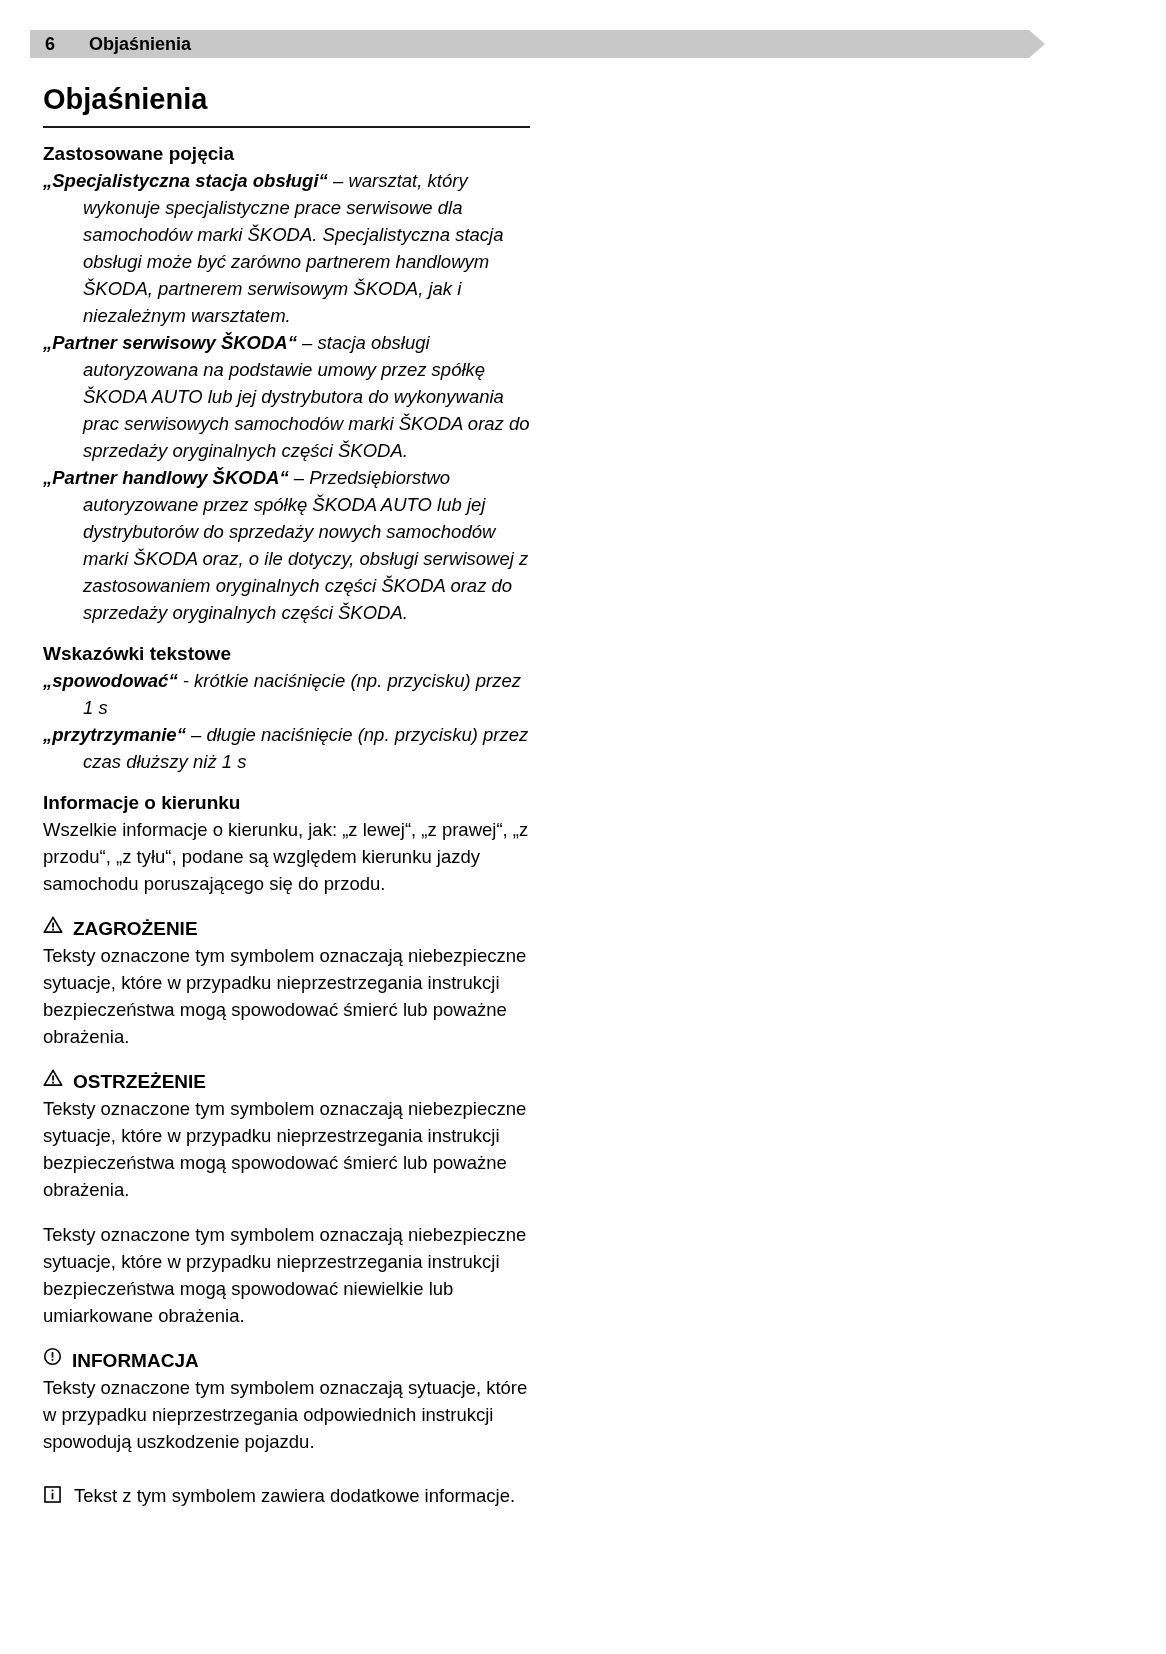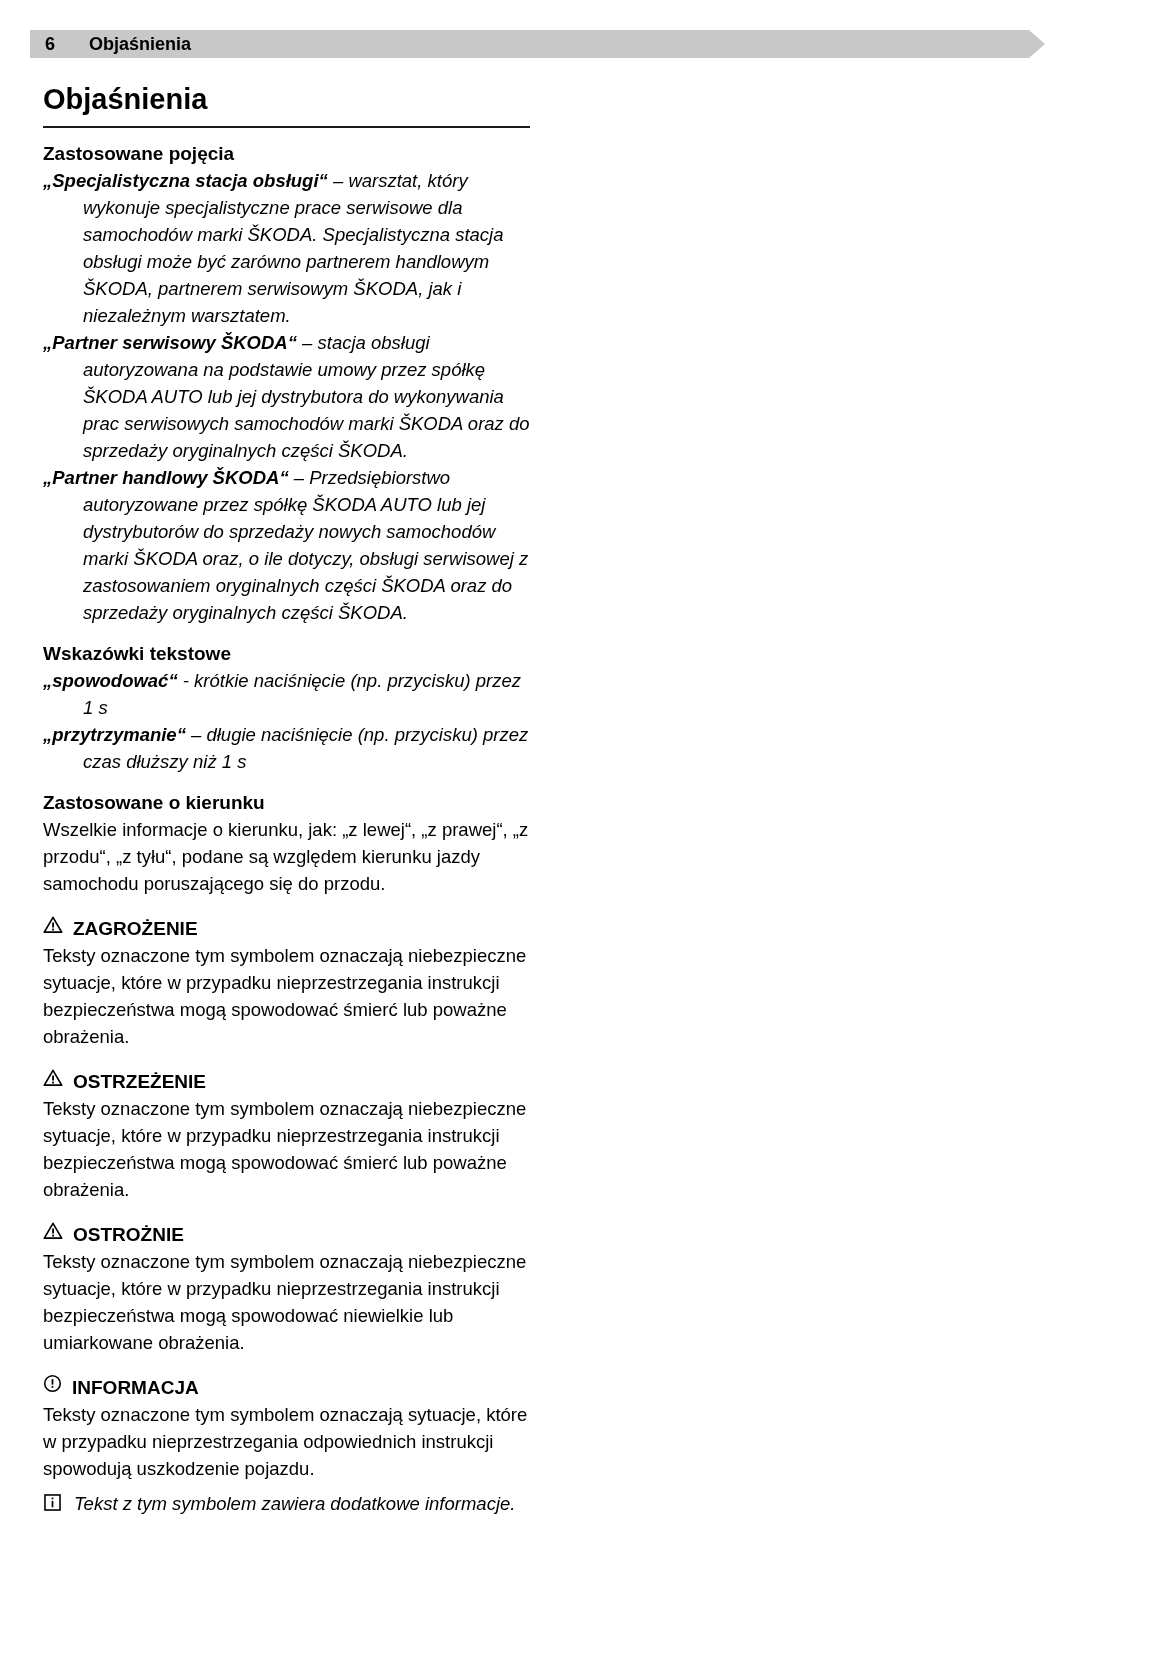--- a/index.html
+++ b/index.html
@@ -89,22 +89,21 @@
     line-height: 27px;
   }
   .notice-head .icon, .footnote .icon {
     display: inline-flex;
     flex: 0 0 auto;
   }
   .footnote {
     display: flex;
     align-items: flex-start;
     gap: 12px;
-    margin-top: 8px;
-    font-style: italic;
+    margin-top: 27px;
   }
   .footnote .icon {
     margin-top: 3px;
   }
   .footnote p {
     flex: 1;
   }
 </style>
 </head>
 <body>
@@ -128,21 +127,21 @@
     <p class="definition"><b>„Partner serwisowy ŠKODA“</b><span> – stacja obsługi autoryzowana na podstawie umowy przez spółkę ŠKODA AUTO lub jej dystrybutora do wykonywania prac serwisowych samochodów marki ŠKODA oraz do sprzedaży oryginalnych części ŠKODA.</span></p>
 
     <p class="definition"><b>„Partner handlowy ŠKODA“</b><span> – Przedsiębiorstwo autoryzowane przez spółkę ŠKODA AUTO lub jej dystrybutorów do sprzedaży nowych samochodów marki ŠKODA oraz, o ile dotyczy, obsługi serwisowej z zastosowaniem oryginalnych części ŠKODA oraz do sprzedaży oryginalnych części ŠKODA.</span></p>
 
     <h2 class="section-heading">Wskazówki tekstowe</h2>
 
     <p class="definition"><b>„spowodować“</b><span> - krótkie naciśnięcie (np. przycisku) przez 1 s</span></p>
 
     <p class="definition"><b>„przytrzymanie“</b><span> – długie naciśnięcie (np. przycisku) przez czas dłuższy niż 1 s</span></p>
 
-    <h2 class="section-heading">Zastosowane o kierunku</h2>
+    <h2 class="section-heading">Informacje o kierunku</h2>
     <p class="para">Wszelkie informacje o kierunku, jak: „z lewej“, „z prawej“, „z przodu“, „z tyłu“, podane są względem kierunku jazdy samochodu poruszającego się do przodu.</p>
 
     <section class="notice">
       <div class="notice-head">
         <span class="icon">
           <svg width="20" height="20" viewBox="0 0 24 24" aria-hidden="true">
             <path d="M12 2.8 L22.4 20.6 H1.6 Z" fill="none" stroke="#000" stroke-width="2" stroke-linejoin="round"></path>
             <rect x="11" y="9" width="2.2" height="6" fill="#000"></rect>
             <rect x="11" y="16.4" width="2.2" height="2.2" fill="#000"></rect>
           </svg>
@@ -160,30 +159,20 @@
             <rect x="11" y="9" width="2.2" height="6" fill="#000"></rect>
             <rect x="11" y="16.4" width="2.2" height="2.2" fill="#000"></rect>
           </svg>
         </span>
         <span>OSTRZEŻENIE</span>
       </div>
       <p class="para">Teksty oznaczone tym symbolem oznaczają niebezpieczne sytuacje, które w przypadku nieprzestrzegania instrukcji bezpieczeństwa mogą spowodować śmierć lub poważne obrażenia.</p>
     </section>
 
     <section class="notice">
-      <div class="notice-head">
-        <span class="icon">
-          <svg width="20" height="20" viewBox="0 0 24 24" aria-hidden="true">
-            <path d="M12 2.8 L22.4 20.6 H1.6 Z" fill="none" stroke="#000" stroke-width="2" stroke-linejoin="round"></path>
-            <rect x="11" y="9" width="2.2" height="6" fill="#000"></rect>
-            <rect x="11" y="16.4" width="2.2" height="2.2" fill="#000"></rect>
-          </svg>
-        </span>
-        <span>OSTROŻNIE</span>
-      </div>
       <p class="para">Teksty oznaczone tym symbolem oznaczają niebezpieczne sytuacje, które w przypadku nieprzestrzegania instrukcji bezpieczeństwa mogą spowodować niewielkie lub umiarkowane obrażenia.</p>
     </section>
 
     <section class="notice">
       <div class="notice-head">
         <span class="icon">
           <svg width="19" height="19" viewBox="0 0 24 24" aria-hidden="true">
             <circle cx="12" cy="12" r="9.8" fill="none" stroke="#000" stroke-width="2"></circle>
             <rect x="10.9" y="6.4" width="2.2" height="7" fill="#000"></rect>
             <rect x="10.9" y="15.2" width="2.2" height="2.2" fill="#000"></rect>

